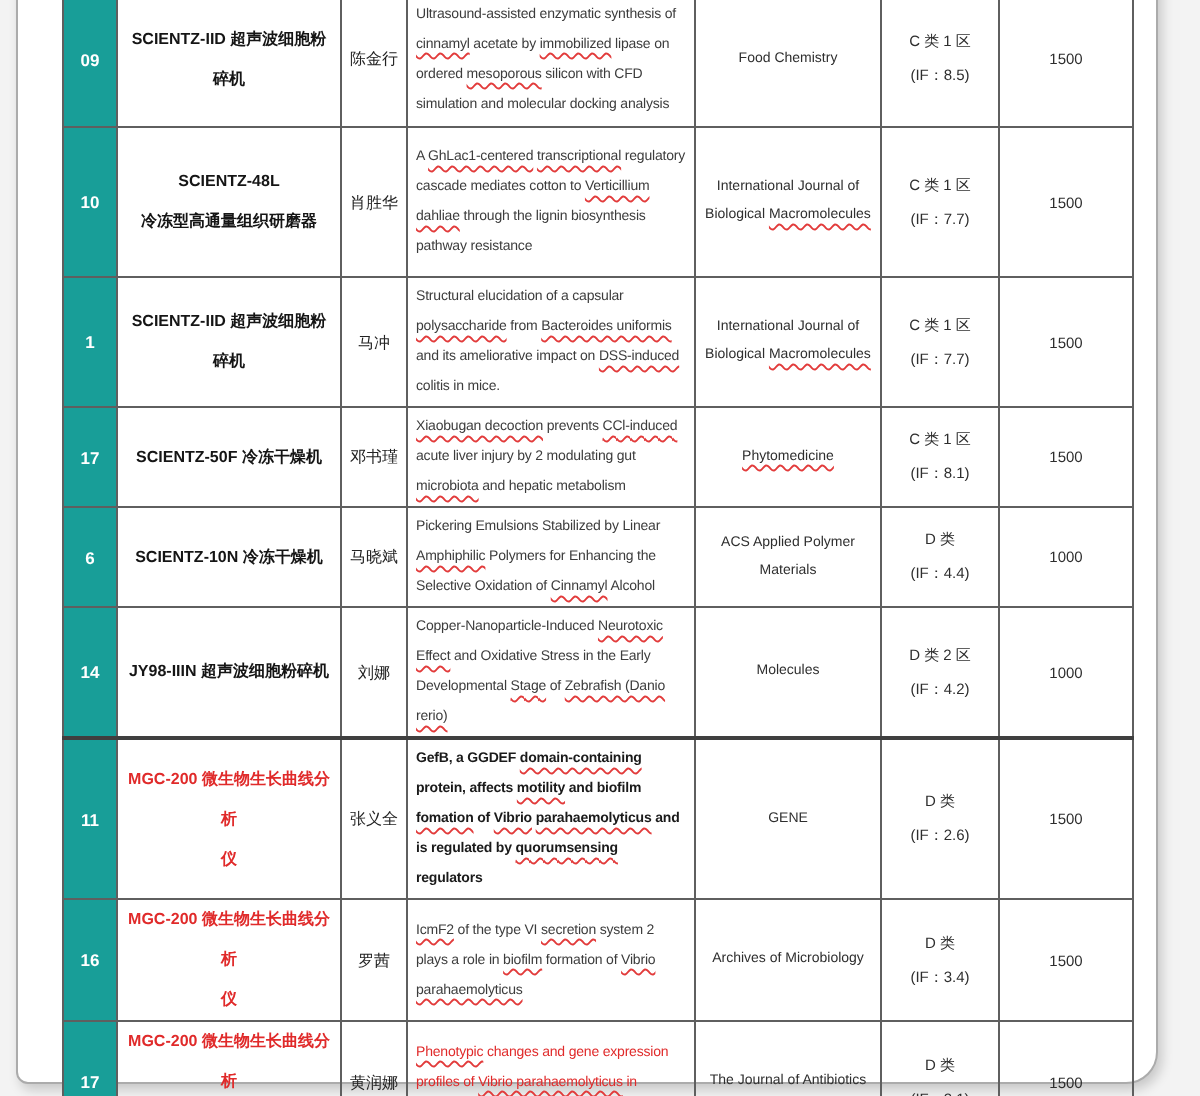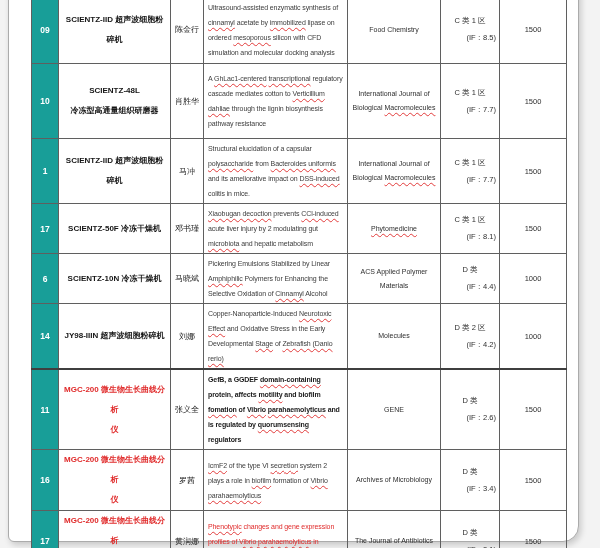--- a/index.html
+++ b/index.html
@@ -35,21 +35,21 @@
   td.equip-cell.red{color:#E02A2A;}
   td.person-cell{font-size:8px;color:#222;padding:0 1px;}
   td.title-cell{
     text-align:left;font-size:7px;line-height:15px;color:#3c3c3c;
     letter-spacing:-0.1px;padding:2px 4px;
   }
   td.title-cell.red{color:#E02A2A;}
   td.title-cell.bold{font-weight:bold;color:#1a1a1a;}
   td.journal-cell{font-size:7px;line-height:14px;color:#2e2e2e;}
   td.class-cell{font-size:7.5px;line-height:12px;color:#2e2e2e;}
-  td.class-cell .k2{margin-top:5px;text-align:right;}
+  td.class-cell .k2{margin-top:5px;}
   td.amount-cell{font-size:7.5px;color:#2e2e2e;}
   tr.thick-bottom td{border-bottom:2px solid #3f3f3f;}
   .u{
     text-decoration:underline;
     text-decoration-style:wavy;
     text-decoration-color:#e23b3b;
     text-decoration-thickness:1px;
     text-underline-offset:2px;
   }
 </style>

